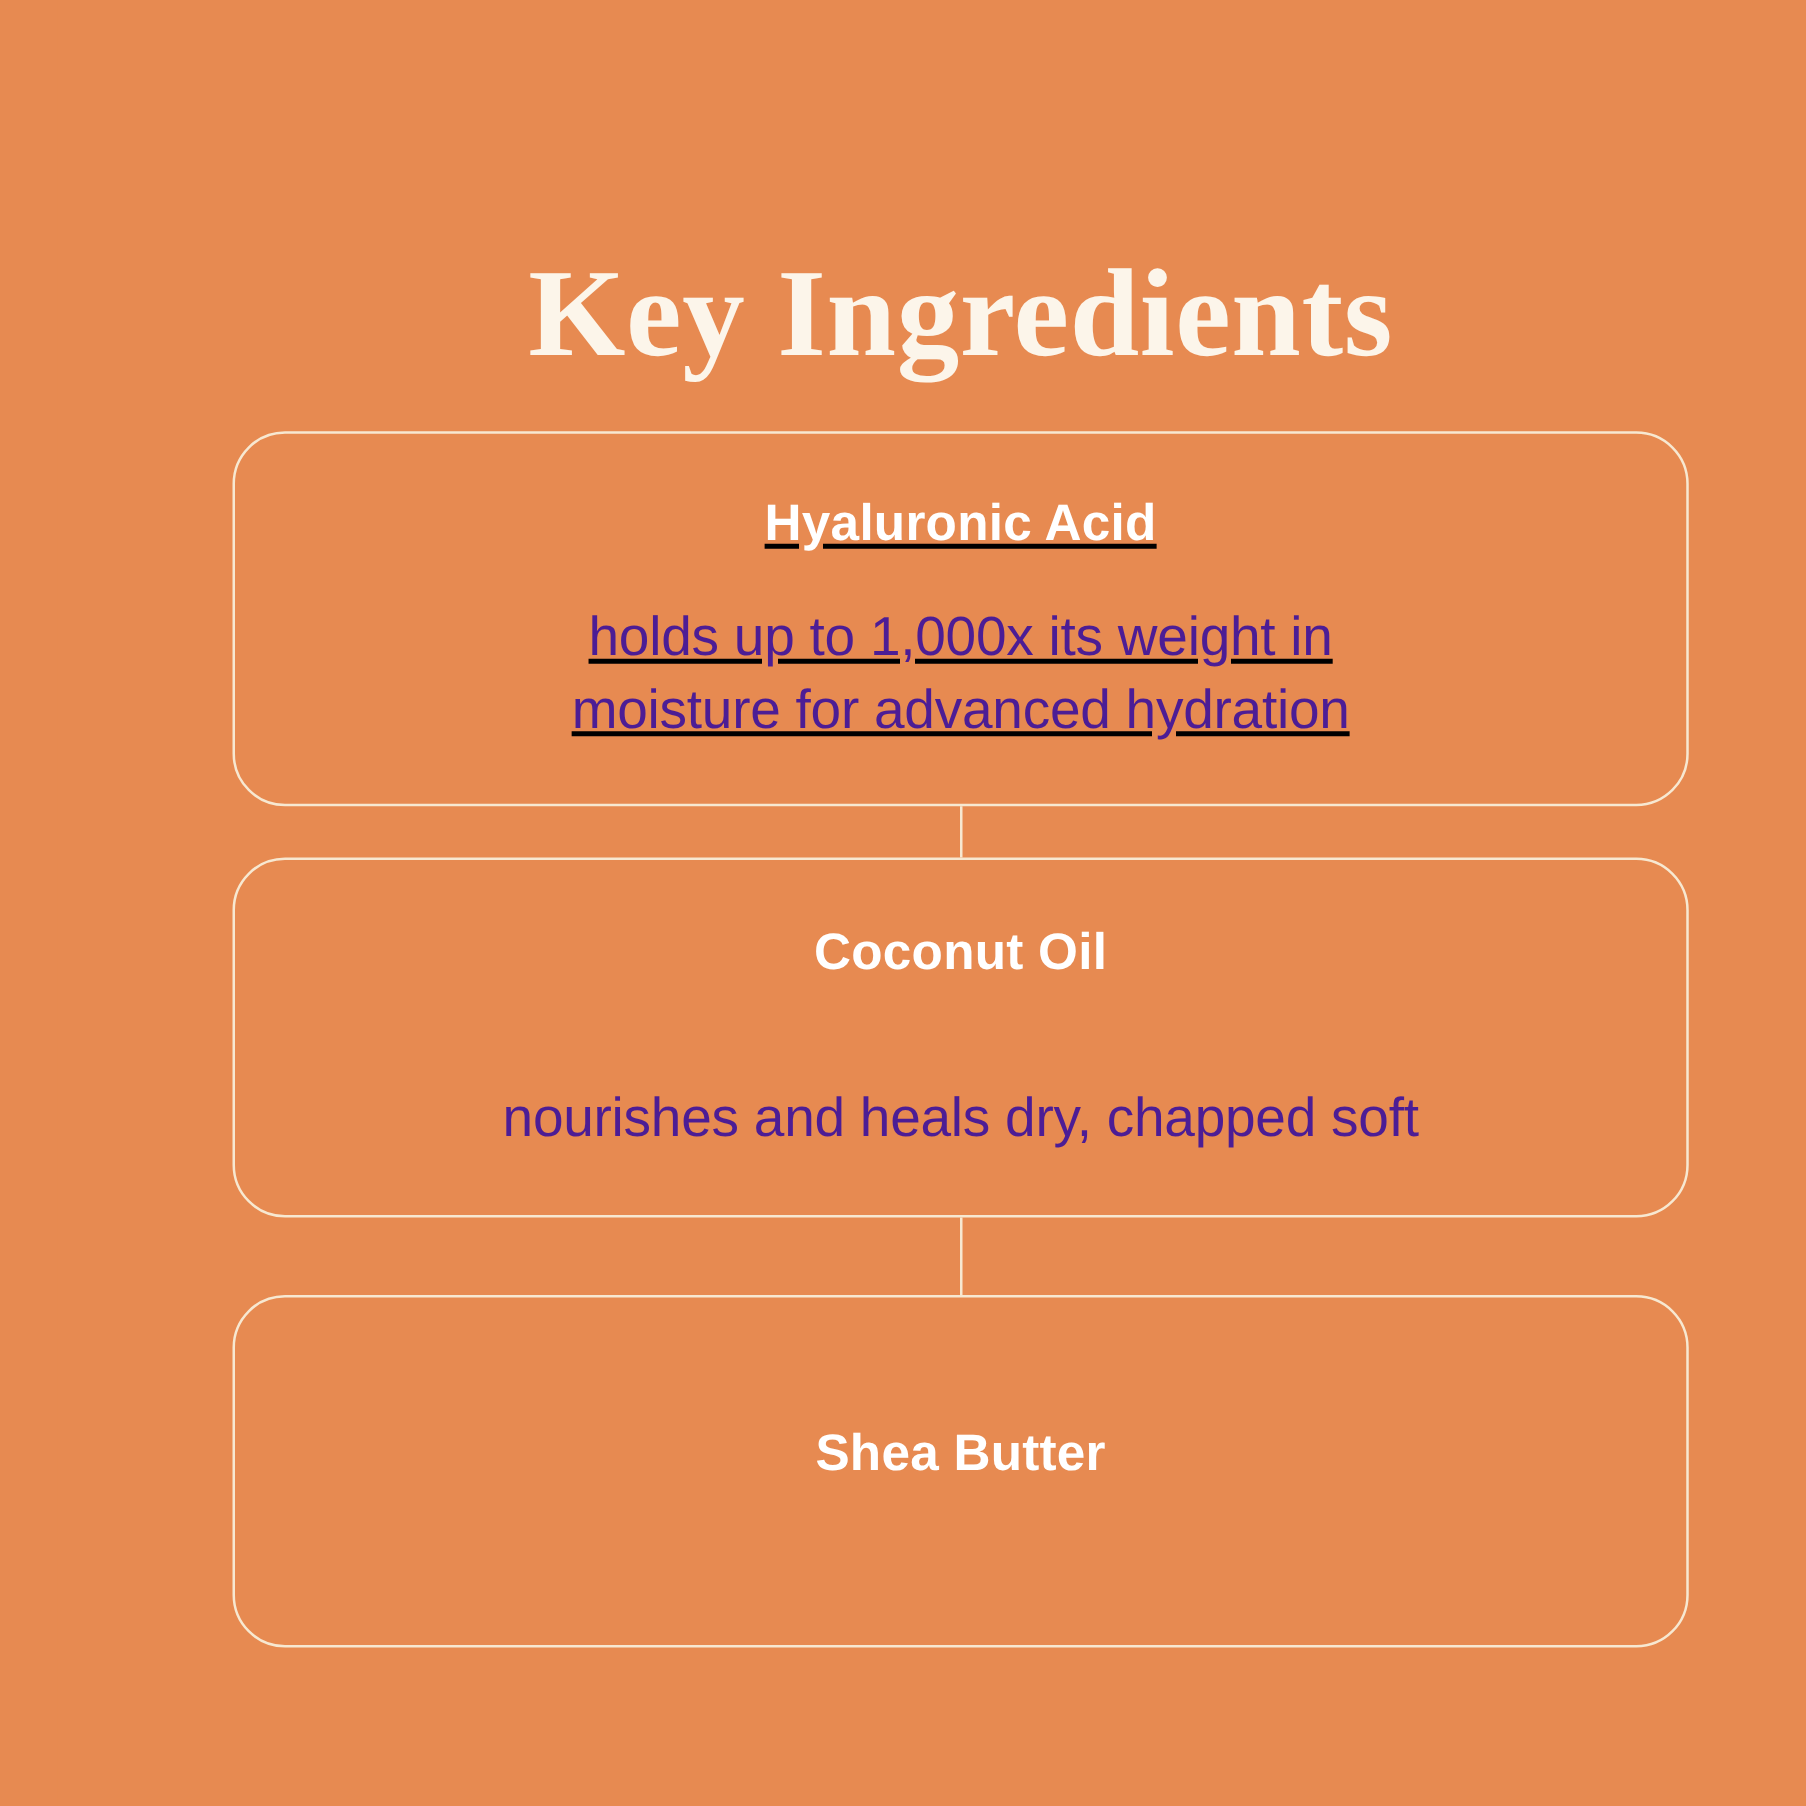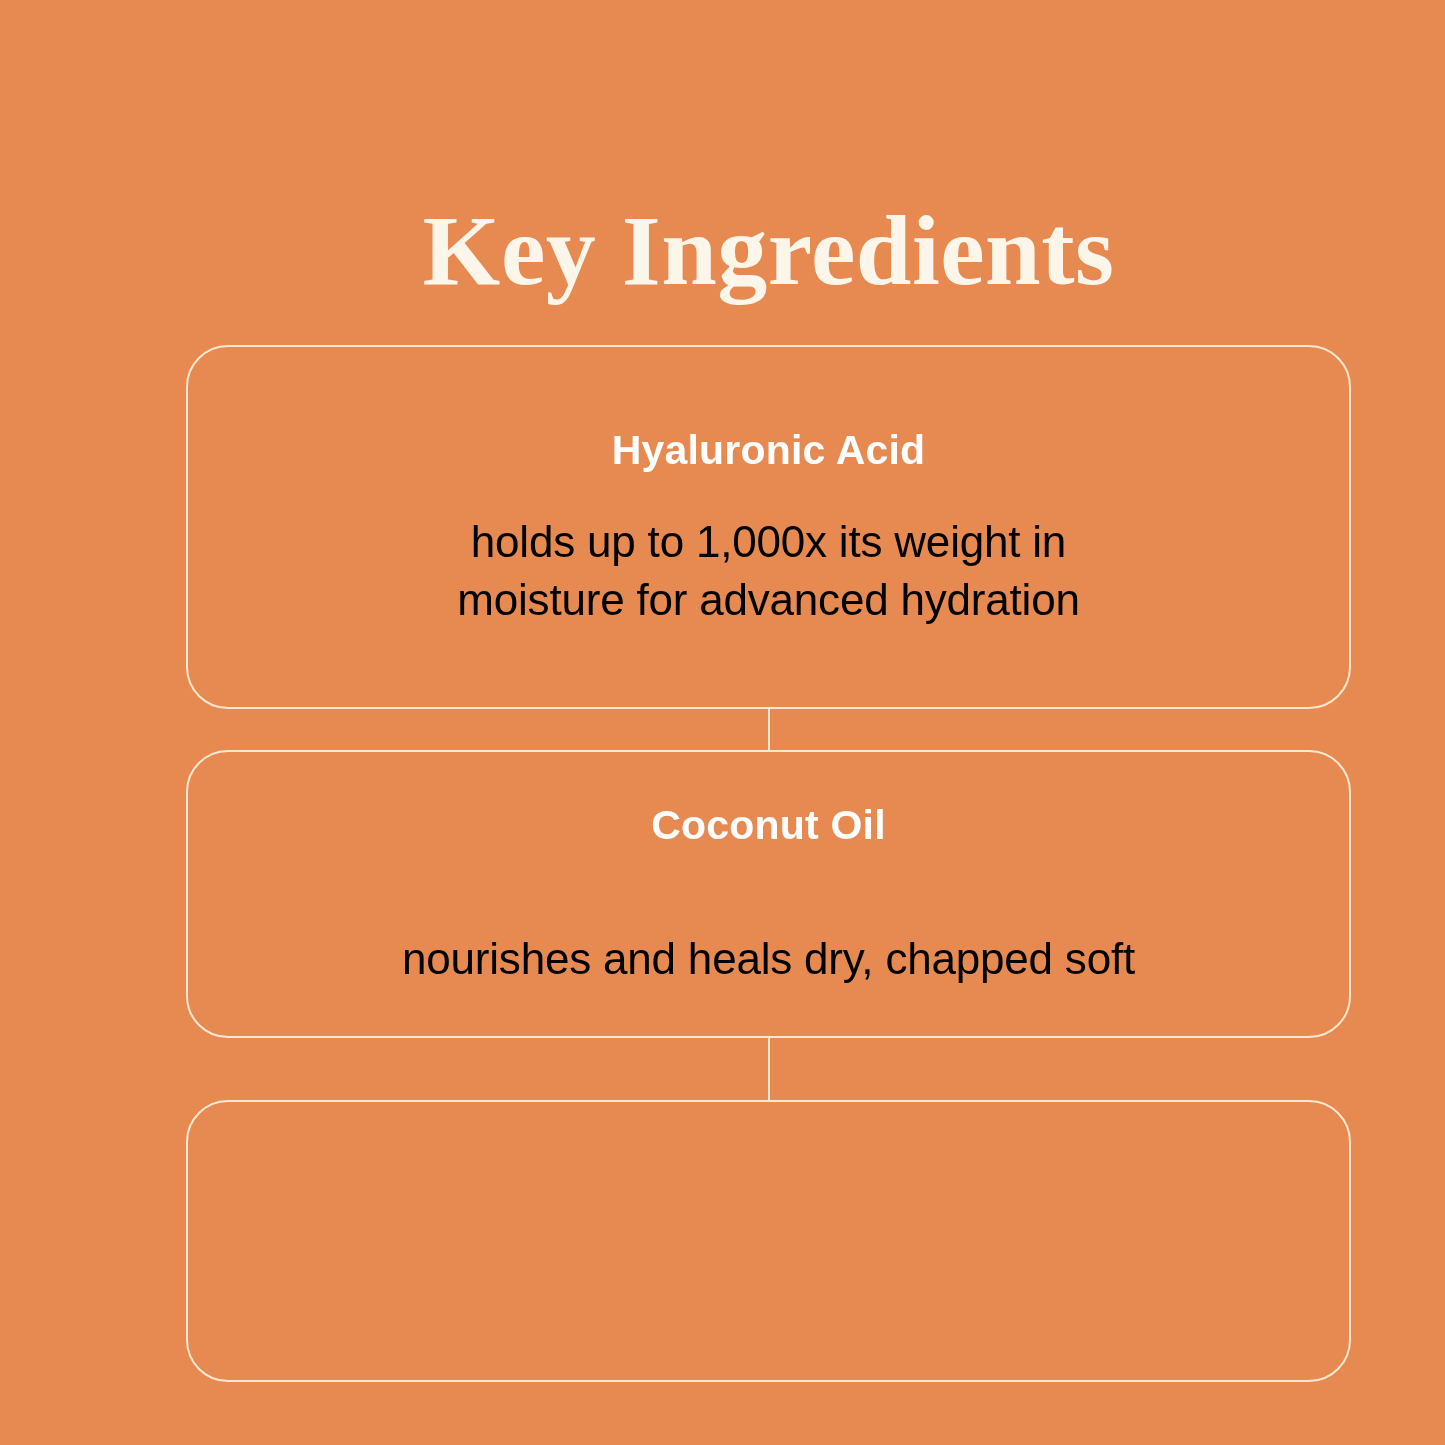--- a/index.html
+++ b/index.html
@@ -56,37 +56,37 @@
     border-radius: 42px;
     background: transparent;
     display: flex;
     flex-direction: column;
     align-items: center;
     justify-content: center;
     text-align: center;
     padding: 0 60px;
   }
 
-  .card-1 { height: 364px; }
+  .card-1 { height: 300px; text-decoration: underline; }
   .card-2 { height: 288px; gap: 48px; }
   .card-3 { height: 282px; }
 
   .card-title {
     color: #ffffff;
     font-family: "Liberation Sans", sans-serif;
     font-weight: 700;
     font-size: 41px;
     line-height: 50px;
     letter-spacing: 0.2px;
     margin: 0;
     white-space: nowrap;
   }
 
   .card-body {
-    color: #000000;
+    color: #4c1d95;
     font-family: "Liberation Sans", sans-serif;
     font-weight: 400;
     font-size: 44px;
     line-height: 58px;
     letter-spacing: -0.2px;
     margin: 0;
     white-space: pre-line;
   }
 
   .card-1 .card-title { margin-bottom: 38px; }
@@ -131,16 +131,17 @@
     <div class="card card-2">
       <p class="card-title">Coconut Oil</p>
       <p class="card-body">nourishes and heals dry, chapped soft</p>
     </div>
 
     <div class="connector connector-2">
       <div class="line"></div>
     </div>
 
     <div class="card card-3">
+      <p class="card-title">Shea Butter</p>
     </div>
 
   </div>
 </div>
 
 </body></html>

